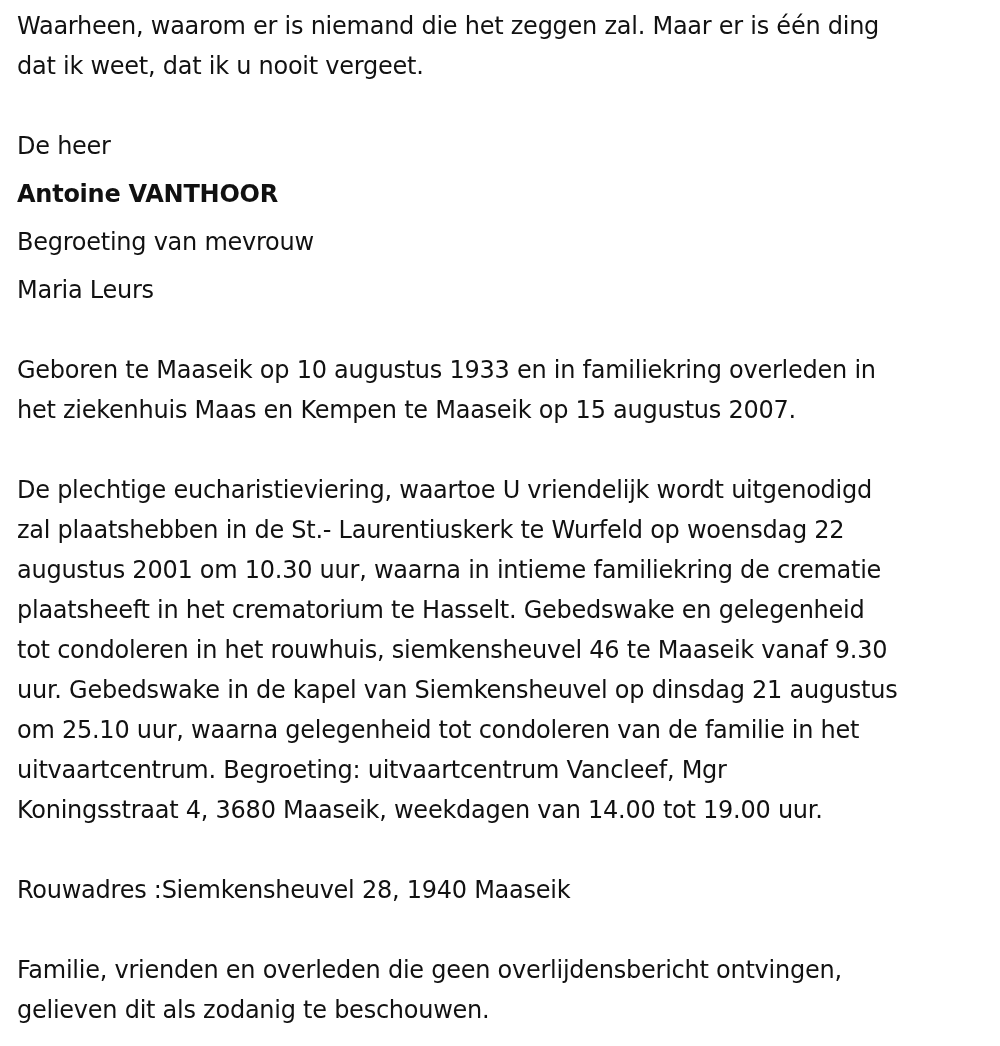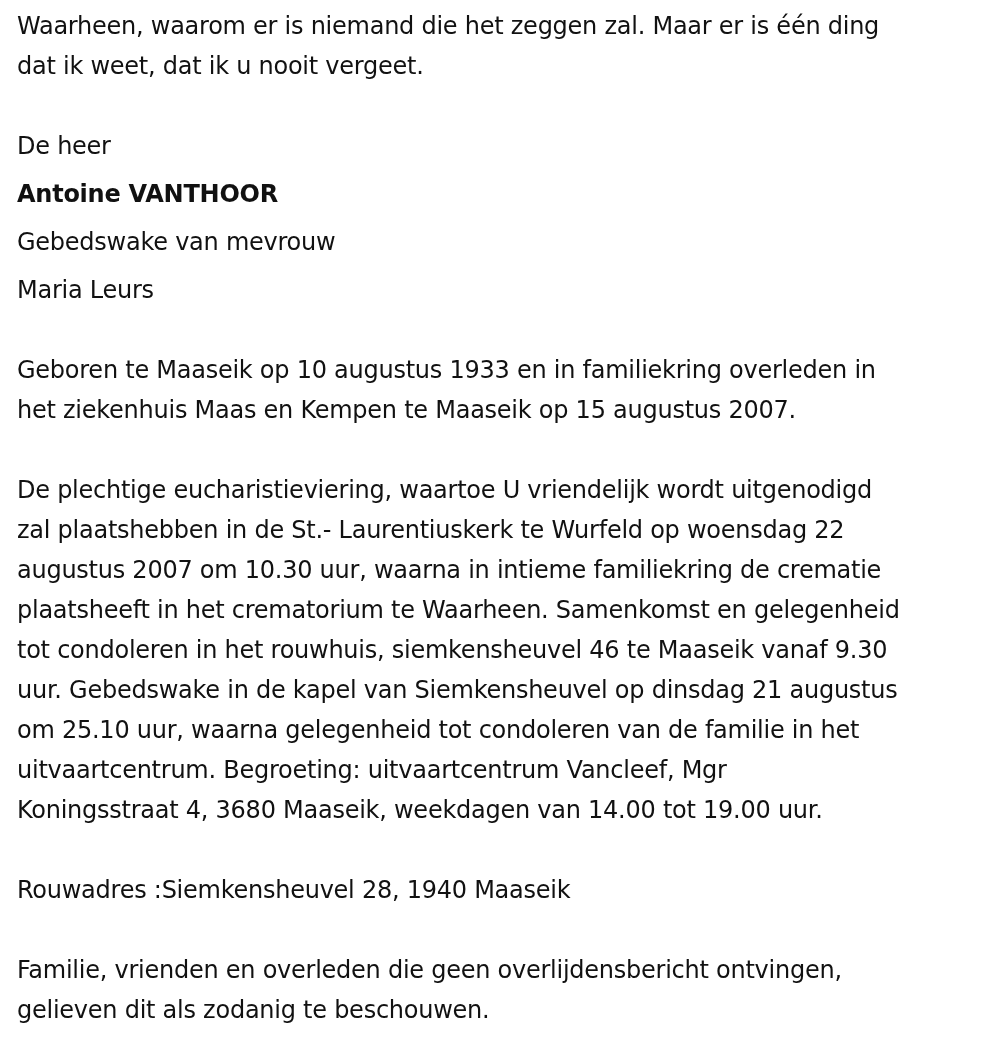--- a/index.html
+++ b/index.html
@@ -33,34 +33,34 @@
 <div>
 
   <div>
     <div class="line" style="top:6px">Waarheen, waarom er is niemand die het zeggen zal. Maar er is één ding</div>
     <div class="line" style="top:46px">dat ik weet, dat ik u nooit vergeet.</div>
   </div>
 
   <div>
     <div class="line" style="top:126px">De heer</div>
     <div class="line bold" style="top:174px">Antoine VANTHOOR</div>
-    <div class="line" style="top:222px">Gebedswake van mevrouw</div>
+    <div class="line" style="top:222px">Begroeting van mevrouw</div>
     <div class="line" style="top:270px">Maria Leurs</div>
   </div>
 
   <div>
     <div class="line" style="top:350px">Geboren te Maaseik op 10 augustus 1933 en in familiekring overleden in</div>
     <div class="line" style="top:390px">het ziekenhuis Maas en Kempen te Maaseik op 15 augustus 2007.</div>
   </div>
 
   <div>
     <div class="line" style="top:470px">De plechtige eucharistieviering, waartoe U vriendelijk wordt uitgenodigd</div>
     <div class="line" style="top:510px">zal plaatshebben in de St.- Laurentiuskerk te Wurfeld op woensdag 22</div>
-    <div class="line" style="top:550px">augustus 2007 om 10.30 uur, waarna in intieme familiekring de crematie</div>
-    <div class="line" style="top:590px">plaatsheeft in het crematorium te Waarheen. Samenkomst en gelegenheid</div>
+    <div class="line" style="top:550px">augustus 2001 om 10.30 uur, waarna in intieme familiekring de crematie</div>
+    <div class="line" style="top:590px">plaatsheeft in het crematorium te Hasselt. Gebedswake en gelegenheid</div>
     <div class="line" style="top:630px">tot condoleren in het rouwhuis, siemkensheuvel 46 te Maaseik vanaf 9.30</div>
     <div class="line" style="top:670px">uur. Gebedswake in de kapel van Siemkensheuvel op dinsdag 21 augustus</div>
     <div class="line" style="top:710px">om 25.10 uur, waarna gelegenheid tot condoleren van de familie in het</div>
     <div class="line" style="top:750px">uitvaartcentrum. Begroeting: uitvaartcentrum Vancleef, Mgr</div>
     <div class="line" style="top:790px">Koningsstraat 4, 3680 Maaseik, weekdagen van 14.00 tot 19.00 uur.</div>
   </div>
 
   <div class="line" style="top:870px">Rouwadres :Siemkensheuvel 28, 1940 Maaseik</div>
 
   <div>

